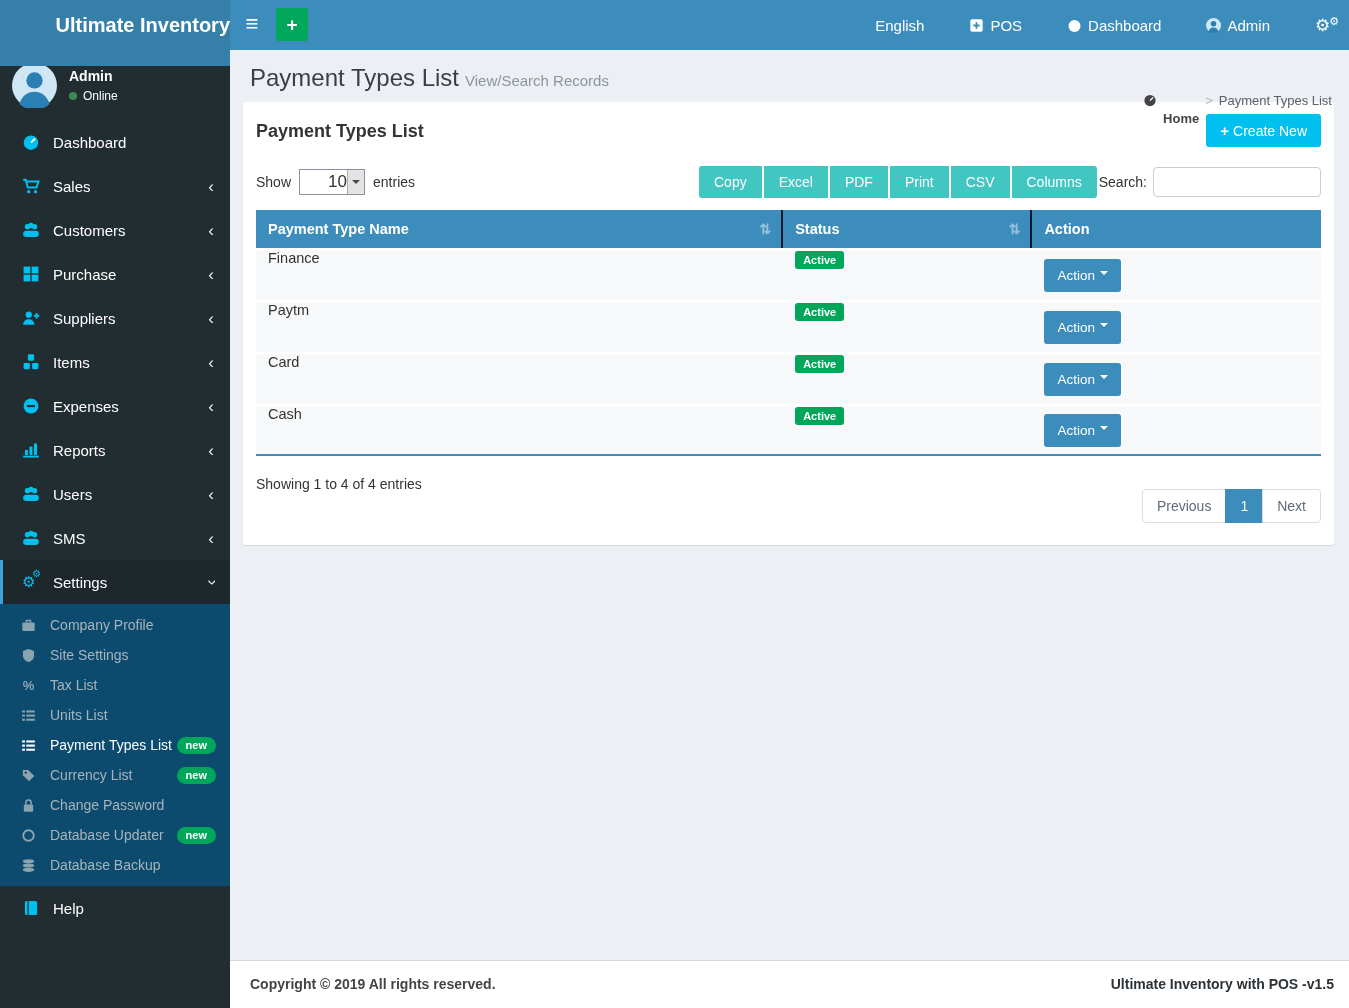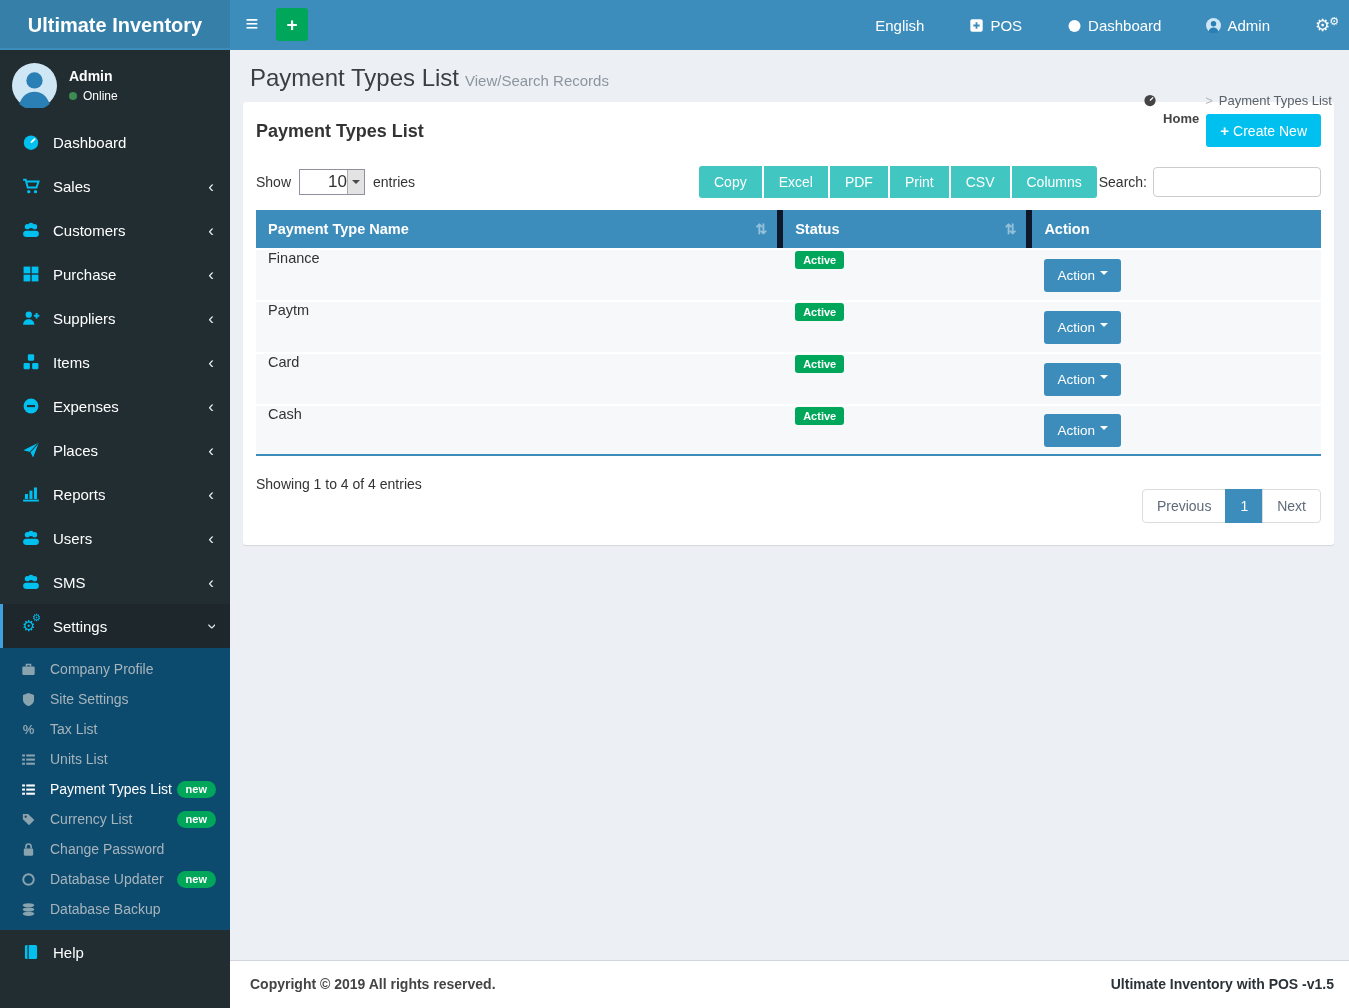--- a/index.html
+++ b/index.html
@@ -1,22 +1,22 @@
 <!DOCTYPE html>
 <html><head>
 <meta charset="utf-8">
 <style>
   * { box-sizing: border-box; margin: 0; padding: 0; }
   html,body { width:1349px; height:1008px; }
   body { font-family:"Liberation Sans", sans-serif; background:#ecf0f5; position:relative; overflow:hidden; color:#333; }
 
   
   .topbar { position:absolute; left:0; top:0; width:1349px; height:50px; background:#3c8dbc; z-index:5; }
-  .logo { position:absolute; left:0; top:0; width:230px; height:48px; background:#367fa9; color:#fff;
-          font-size:20px; font-weight:bold; text-align:center; line-height:50px; }
+  .logo { position:absolute; left:0; top:0; width:230px; height:66px; background:#367fa9; color:#fff;
+          font-size:20px; font-weight:bold; text-align:right; line-height:50px; }
   .hamburger { position:absolute; left:232px; top:0; width:40px; height:50px; color:#fff; font-size:22px;
                text-align:center; line-height:48px; cursor:pointer; }
   .hamburger::before { content:"\2261"; }
   .quick-add { position:absolute; left:276px; top:8px; width:32px; height:33px; background:#00a65a; border:none;
                border-radius:3px; color:#fff; font-size:19px; font-weight:bold; line-height:30px; text-align:center; cursor:pointer; }
   .quick-add::before { content:"+"; }
   .nav-right { position:absolute; right:12px; top:0; height:50px; display:flex; align-items:center; gap:45px; color:#fff; font-size:15px; }
   .nav-item { display:flex; align-items:center; gap:6px; cursor:pointer; }
   .nav-item svg { width:15px; height:15px; }
   .nav-avatar { width:26px; height:26px; }
@@ -85,21 +85,21 @@
   .ebtn { background:#41c6c2; color:#fff; border:none; border-right:2px solid #fff; font-size:14px;
           padding:8px 15px; cursor:pointer; font-family:inherit; }
   .ebtn:first-child { border-radius:3px 0 0 3px; }
   .ebtn:last-child { border-right:none; border-radius:0 3px 3px 0; }
   .search-group { display:flex; align-items:center; margin-left:2px; }
   .search-label { font-size:14px; color:#333; margin-right:6px; }
   .search-input { width:168px; height:30px; border:1px solid #ccc; border-radius:4px; padding:0 8px; font-size:13px; background:#fff; }
 
   table.dt { width:100%; margin-top:10px; border-collapse:separate; border-spacing:0 2px; }
   table.dt th { background:#3c8dbc; color:#fff; font-size:14.5px; text-align:left; padding:11px 12px; position:relative; }
-  table.dt th.sep { border-right:6px solid #0f172a;margin-top:43px; }
+  table.dt th.sep { border-right:2px solid #0f172a;margin-top:43px; }
   .sort-ic { position:absolute; right:10px; top:11px; opacity:.45; font-size:14px; }
   .sort-ic::before { content:"\21C5"; }
   table.dt col.c1 { width:49.5%; } table.dt col.c2 { width:23.4%; } table.dt col.c3 { width:27.1%; }
   table.dt tbody tr { background:#f7f8f9; }
   table.dt td { padding:0 12px; height:50px; }
   td.name-cell { vertical-align:top; padding-top:13px; font-size:14.5px; color:#333; }
   td.status-cell { vertical-align:top; padding-top:13px; }
   .badge-active { background:#00a65a; color:#fff; font-size:11px; font-weight:bold; padding:3px 8px; border-radius:3px; display:inline-block; }
   .btn-action { background:#3c8dbc; border:none; color:#fff; font-size:13.5px; padding:9px 13px; border-radius:3px; cursor:pointer; }
   .caret { display:inline-block; margin-left:5px; border:4px solid transparent; border-top-color:#fff; vertical-align:middle; margin-top:-2px; }
@@ -302,27 +302,20 @@
           <use href="#i-cubes"></use>
         </svg>
       <span class="lbl">Items</span>
       <span class="chev"></span>
     </li>
     <li class="mi">
       <svg class="ic">
           <use href="#i-minus"></use>
         </svg>
       <span class="lbl">Expenses</span>
-      <span class="chev"></span>
-    </li>
-    <li class="mi">
-      <svg class="ic">
-          <use href="#i-plane"></use>
-        </svg>
-      <span class="lbl">Places</span>
       <span class="chev"></span>
     </li>
     <li class="mi">
       <svg class="ic">
           <use href="#i-chart"></use>
         </svg>
       <span class="lbl">Reports</span>
       <span class="chev"></span>
     </li>
     <li class="mi">

